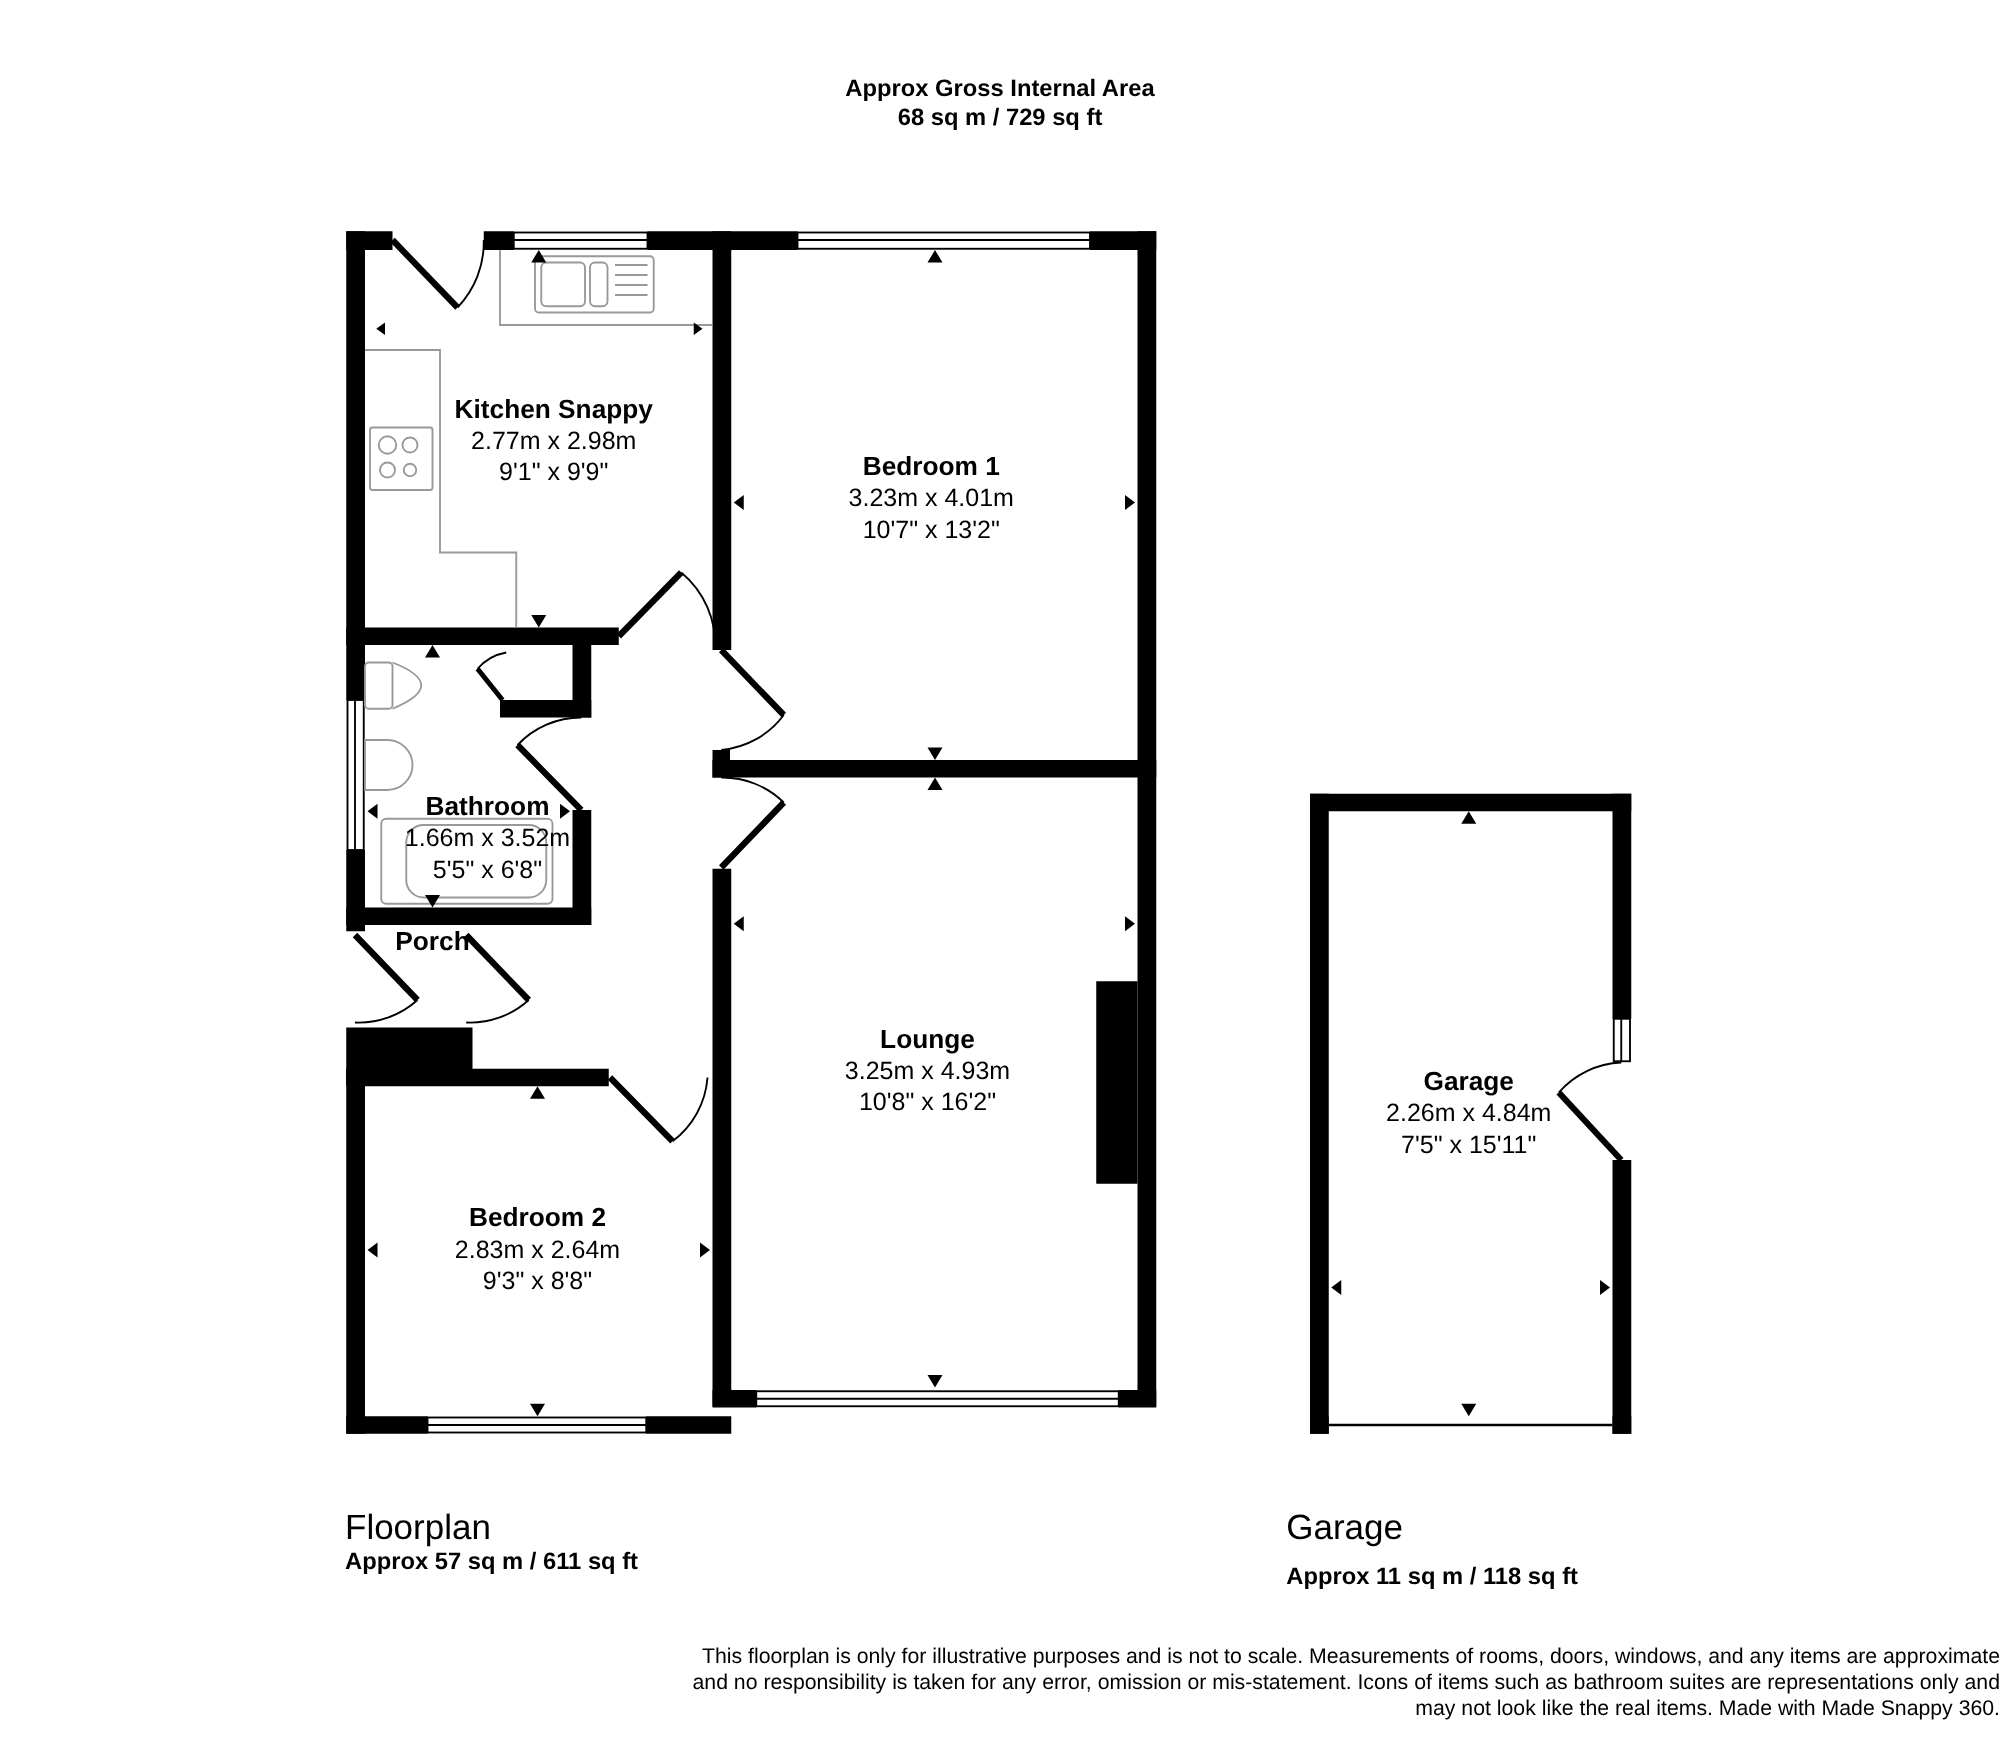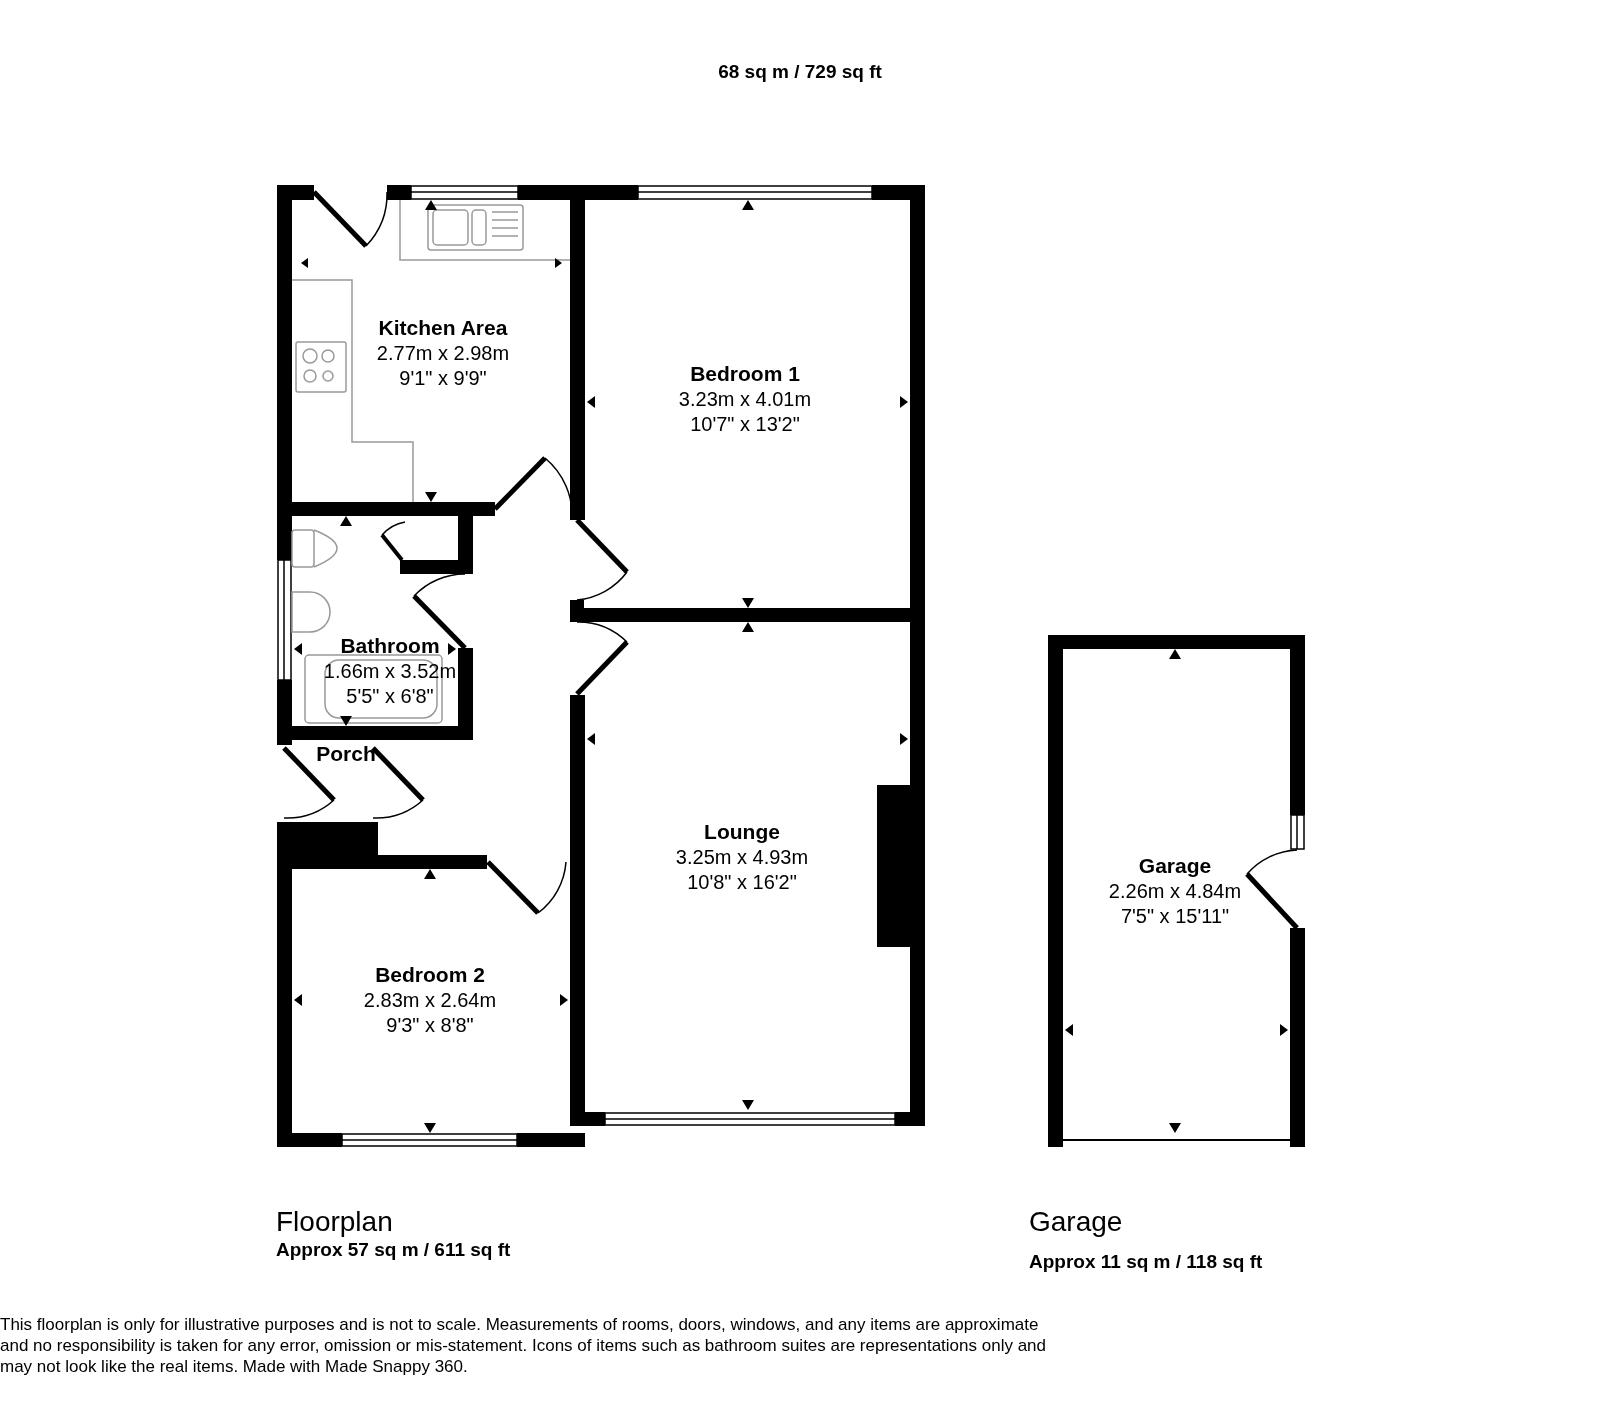--- a/index.html
+++ b/index.html
@@ -5,26 +5,27 @@
   html, body { margin:0; padding:0; background:#ffffff; }
   body { width:1600px; height:1411px; position:relative; overflow:hidden; font-family:"Liberation Sans", sans-serif; color:#000; }
   .abs { position:absolute; }
   .hdr { left:0; width:1600px; top:60px; text-align:center; font-weight:bold; font-size:19px; line-height:23px; }
   svg.plan { position:absolute; left:0; top:0; }
   .room-label { position:absolute; text-align:center; transform:translateX(-50%); white-space:nowrap; }
   .room-name { font-weight:bold; font-size:21px; line-height:26px; display:block; }
   .room-dim { font-size:20px; line-height:25px; display:block; }
   .section-title { font-size:28px; line-height:32px; }
   .section-area { font-weight:bold; font-size:19px; line-height:23px; }
-  .disclaimer { left:0; width:1600px; top:1314px; text-align:left; font-size:17px; line-height:21px; }
+  .disclaimer { left:0; width:1600px; top:1314px; text-align:right; font-size:17px; line-height:21px; }
 </style>
 </head>
 <body>
 
 <div class="abs hdr">
+  <div>Approx Gross Internal Area</div>
   <div>68 sq m / 729 sq ft</div>
 </div>
 
 <svg class="plan" width="1600" height="1411" viewBox="0 0 1600 1411">
   <g fill="#000">
 
     <rect x="277" y="185" width="37" height="15"></rect>
     <rect x="387" y="185" width="24" height="15"></rect>
     <rect x="518" y="185" width="120" height="15"></rect>
     <rect x="872" y="185" width="53" height="15"></rect>
@@ -150,21 +151,21 @@
     <polygon points="294,1000 302,994 302,1006"></polygon>
       <polygon points="568,1000 560,994 560,1006"></polygon>
     <polygon points="1175,649 1169,659 1181,659"></polygon>
       <polygon points="1175,1133 1169,1123 1181,1123"></polygon>
     <polygon points="1065,1030 1073,1024 1073,1036"></polygon>
       <polygon points="1288,1030 1280,1024 1280,1036"></polygon>
   </g>
 </svg>
 
 <div class="room-label" style="left:443px; top:315px;">
-  <span class="room-name">Kitchen Area</span>
+  <span class="room-name">Kitchen Snappy</span>
   <span class="room-dim">2.77m x 2.98m</span>
   <span class="room-dim">9'1" x 9'9"</span>
 </div>
 
 <div class="room-label" style="left:745px; top:361px;">
   <span class="room-name">Bedroom 1</span>
   <span class="room-dim">3.23m x 4.01m</span>
   <span class="room-dim">10'7" x 13'2"</span>
 </div>
 

